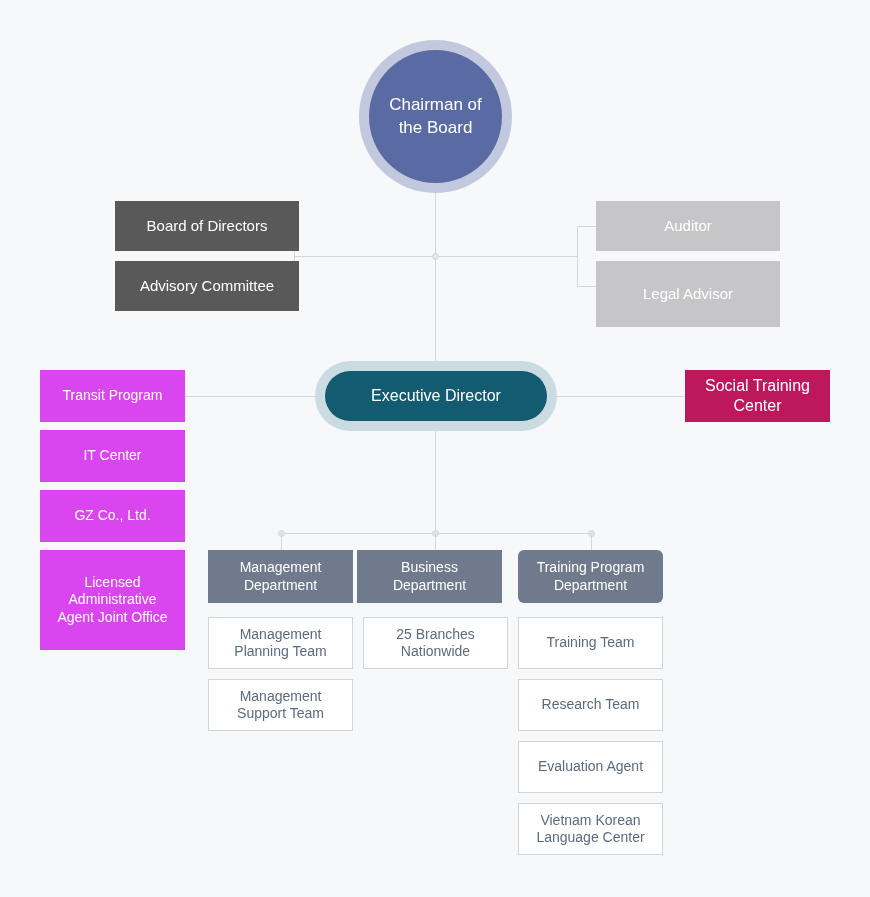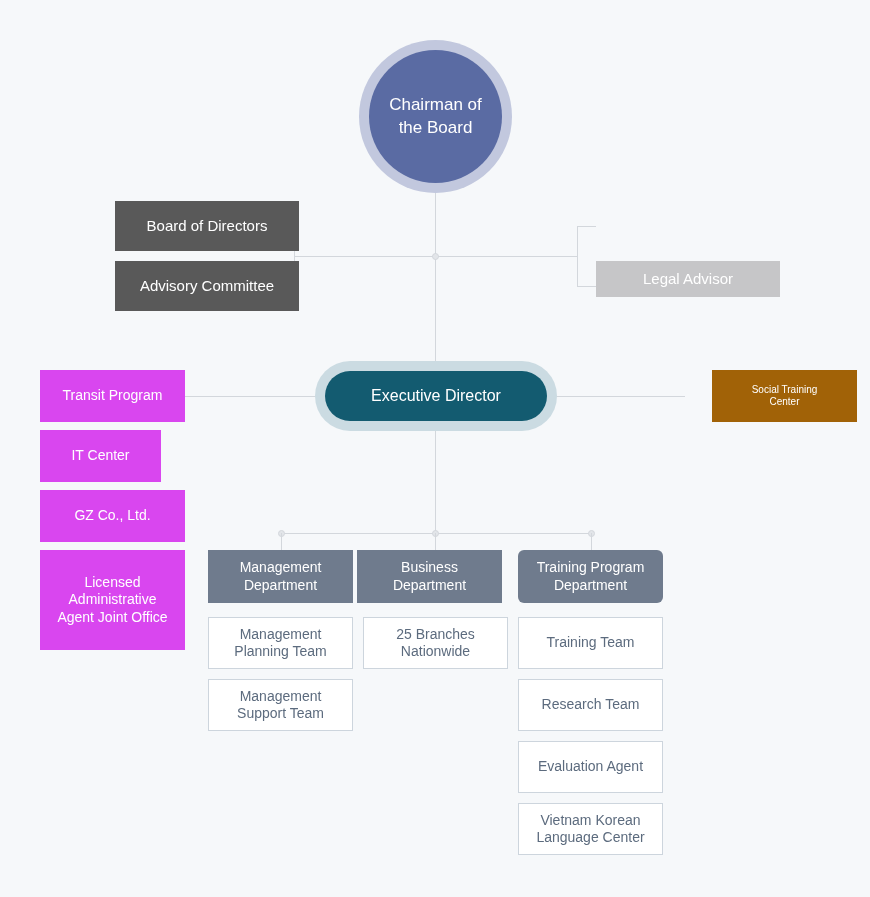--- a/index.html
+++ b/index.html
@@ -115,24 +115,23 @@
     font-size: 15px;
   }
   
   .box-blue {
     background: #d946ef;
     color: #ffffff;
     font-size: 14px;
   }
   
   .box-teal {
-    background: #a16207;
-    color: #ffffff;
-    font-size: 10px;
-    margin-left: 27px;
+    background: #be185d;
+    color: #ffffff;
+    font-size: 16px;
   }
   
   .box-dept {
     background: #6f7b8d;
     color: #ffffff;
     font-size: 14px;
   }
   
   .box-team {
     background: #ffffff;
@@ -179,32 +178,35 @@
     <div class="chairman-inner">Chairman of<br>the Board</div>
   </div>
 
   <div class="node box-dark" style="left:91px; top:201px; width:184px; height:50px;">
     <span>Board of Directors</span>
   </div>
   <div class="node box-dark" style="left:91px; top:261px; width:184px; height:50px;">
     <span>Advisory Committee</span>
   </div>
 
-  <div class="node box-lightgray" style="left:596px; top:261px; width:184px; height:36px;">
+  <div class="node box-lightgray" style="left:596px; top:201px; width:184px; height:50px;">
+    <span>Auditor</span>
+  </div>
+  <div class="node box-lightgray" style="left:596px; top:261px; width:184px; height:66px;">
     <span>Legal Advisor</span>
   </div>
 
   <div class="exec-outer">
     <div class="exec-inner">Executive Director</div>
   </div>
 
   <div class="node box-blue" style="left:40px; top:370px; width:145px; height:52px;">
     <span>Transit Program</span>
   </div>
-  <div class="node box-blue" style="left:40px; top:430px; width:121px; height:52px;">
+  <div class="node box-blue" style="left:40px; top:430px; width:145px; height:52px;">
     <span>IT Center</span>
   </div>
   <div class="node box-blue" style="left:40px; top:490px; width:145px; height:52px;">
     <span>GZ Co., Ltd.</span>
   </div>
   <div class="node box-blue" style="left:40px; top:550px; width:145px; height:100px;">
     <span>Licensed<br>Administrative<br>Agent Joint Office</span>
   </div>
 
   <div class="node box-teal" style="left:685px; top:370px; width:145px; height:52px;">

